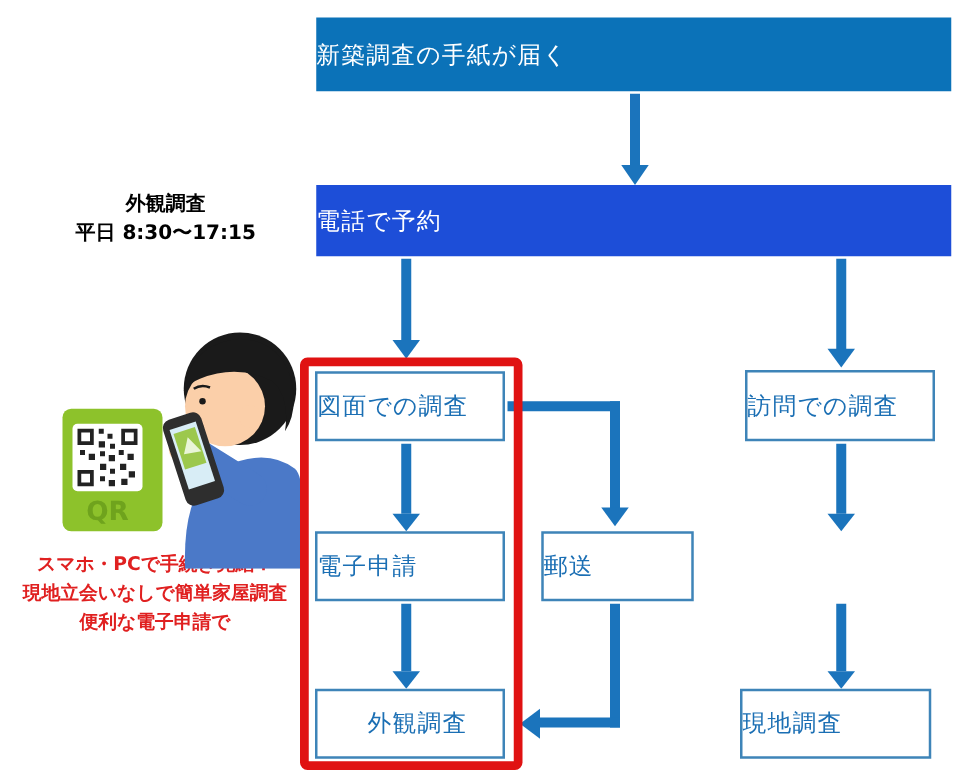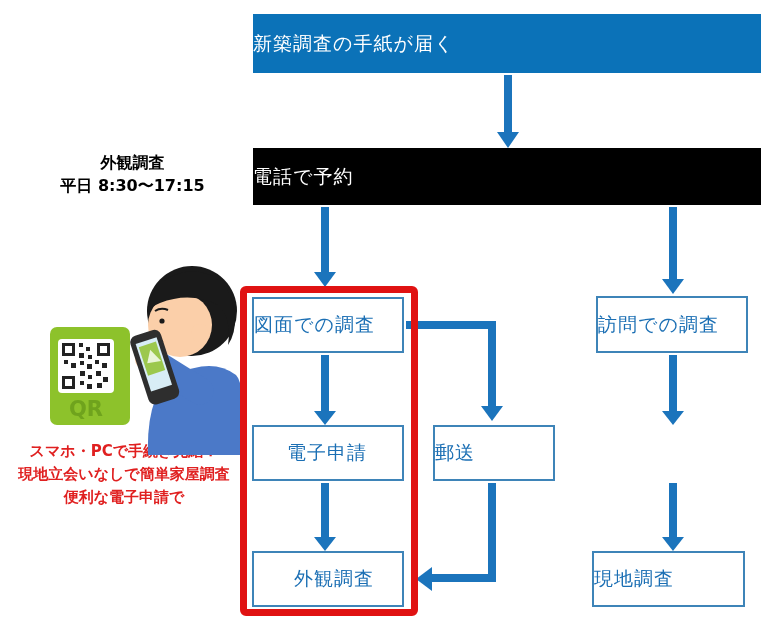--- a/index.html
+++ b/index.html
@@ -4,27 +4,27 @@
 <style>
   html,body{margin:0;padding:0;background:#ffffff;}
   body{font-family:"DejaVu Sans","Liberation Sans",sans-serif;}
   #canvas{position:relative;width:764px;height:625px;background:#ffffff;overflow:hidden;}
 
   .node{position:absolute;display:flex;align-items:center;justify-content:flex-start;
         box-sizing:border-box;text-align:center;}
 
   .banner-start{left:253px;top:14px;width:508px;height:59px;background:#0b72b8;
         color:#ffffff;font-size:19px;letter-spacing:1px;}
-  .banner-phone{left:253px;top:148px;width:508px;height:57px;background:#000000;
+  .banner-phone{left:253px;top:148px;width:508px;height:57px;background:#1d4ed8;
         color:#ffffff;font-size:19px;letter-spacing:1px;}
 
   .stepbox{background:#ffffff;border:2px solid #3e84b8;color:#1b6fb4;
         font-size:19px;letter-spacing:1px;}
   .box-zumen  {left:252px;top:297px;width:152px;height:56px;}
-  .box-denshi {left:252px;top:425px;width:152px;height:56px;padding-left:33px;}
+  .box-denshi {left:252px;top:425px;width:152px;height:56px;}
   .box-gaikan {left:252px;top:551px;width:152px;height:56px;padding-left:40px;}
   .box-yuso   {left:433px;top:425px;width:122px;height:56px;}
   .box-homon  {left:596px;top:296px;width:152px;height:57px;}
   .box-chosabi{left:592px;top:425px;width:153px;height:56px;}
   .box-genchi {left:592px;top:551px;width:153px;height:56px;}
 
   .red-frame{position:absolute;left:240px;top:286px;width:178px;height:330px;
         box-sizing:border-box;border:7px solid #e01212;border-radius:6px;}
 
   .reception{position:absolute;left:35px;top:151px;width:195px;text-align:center;

